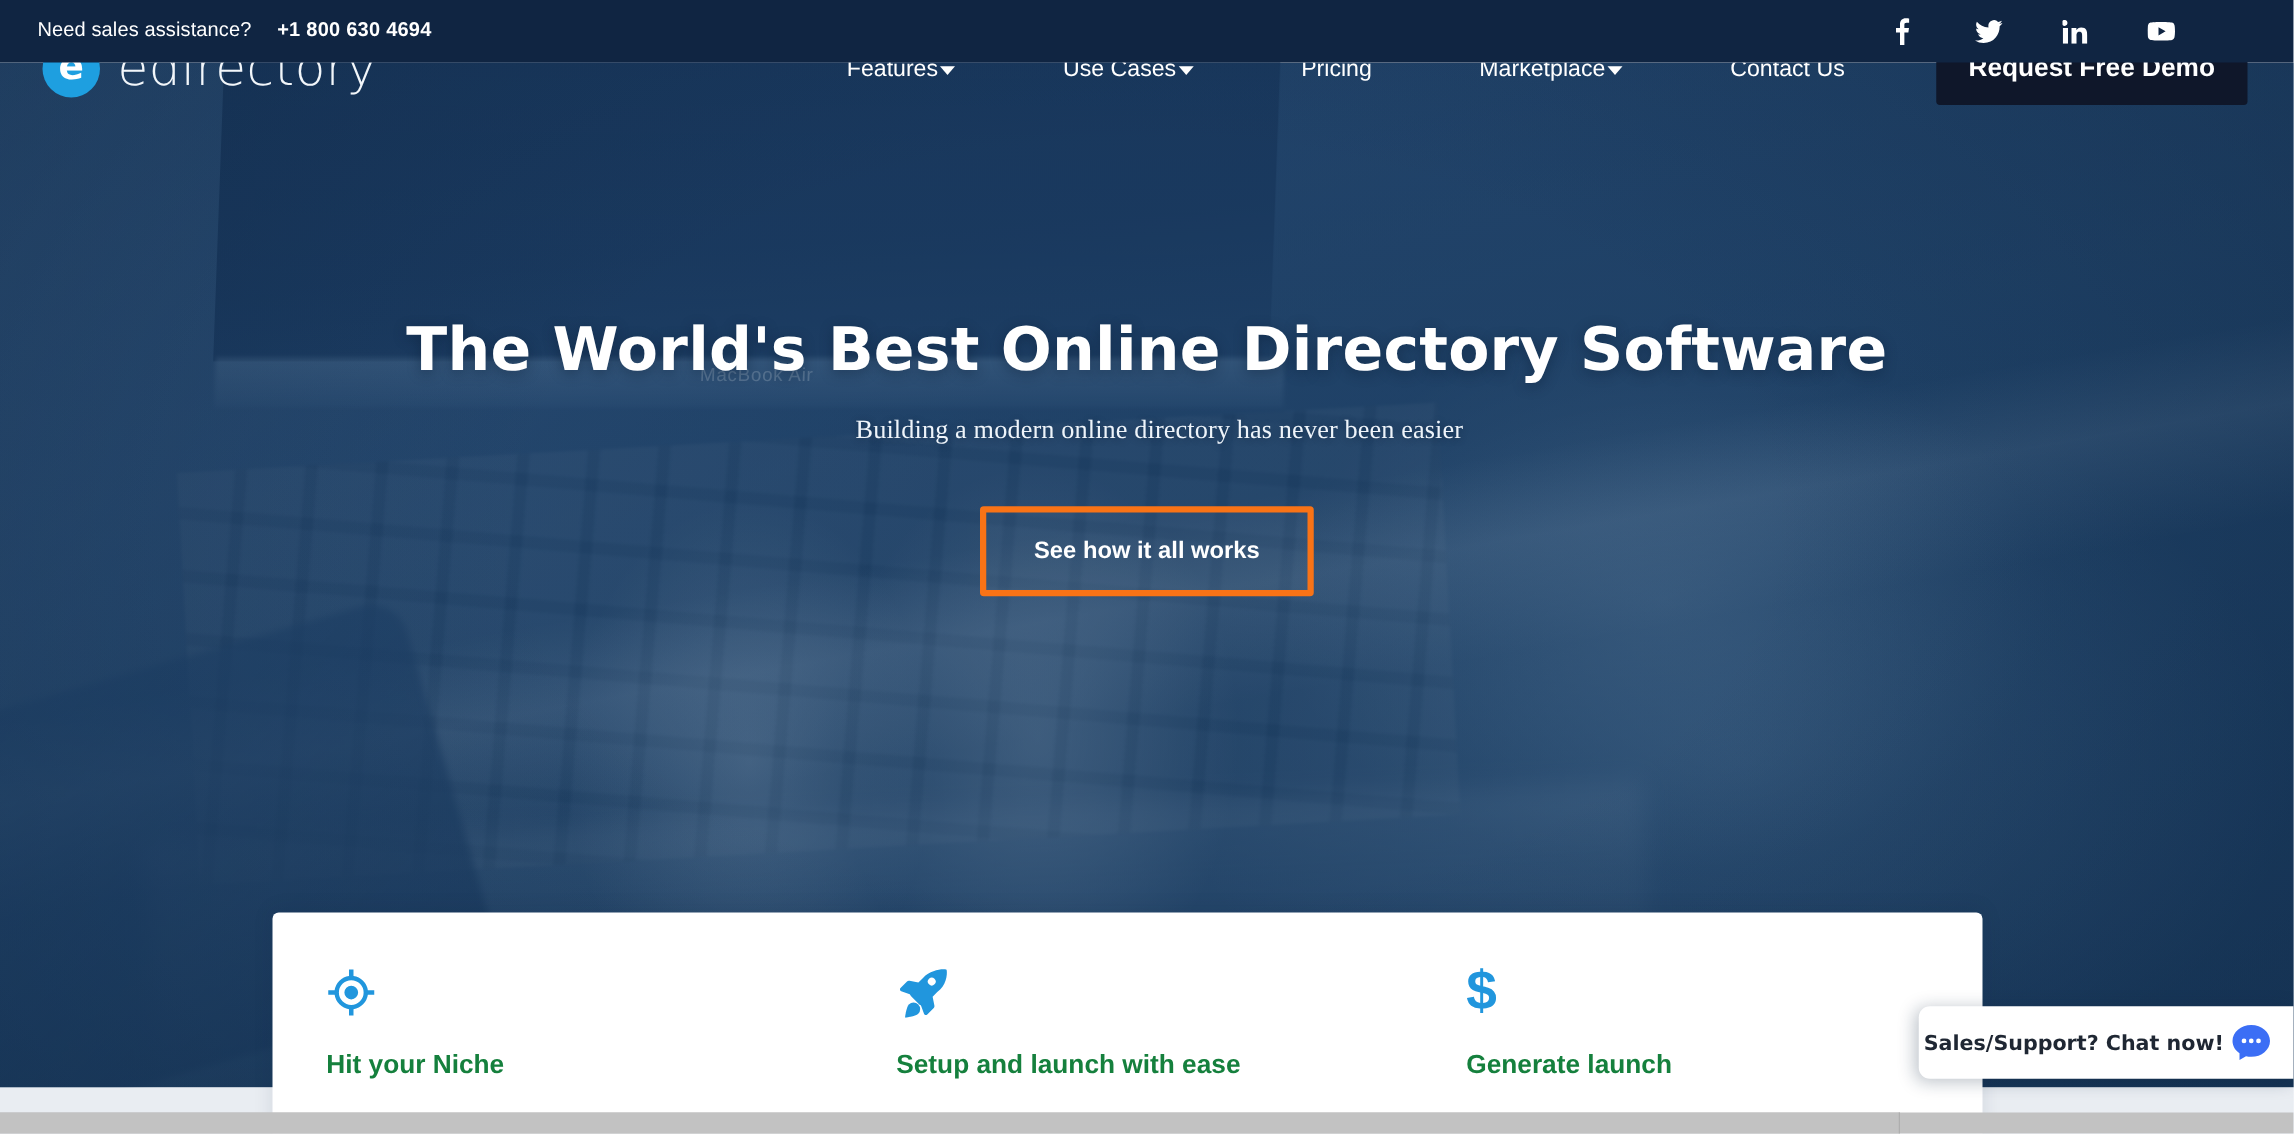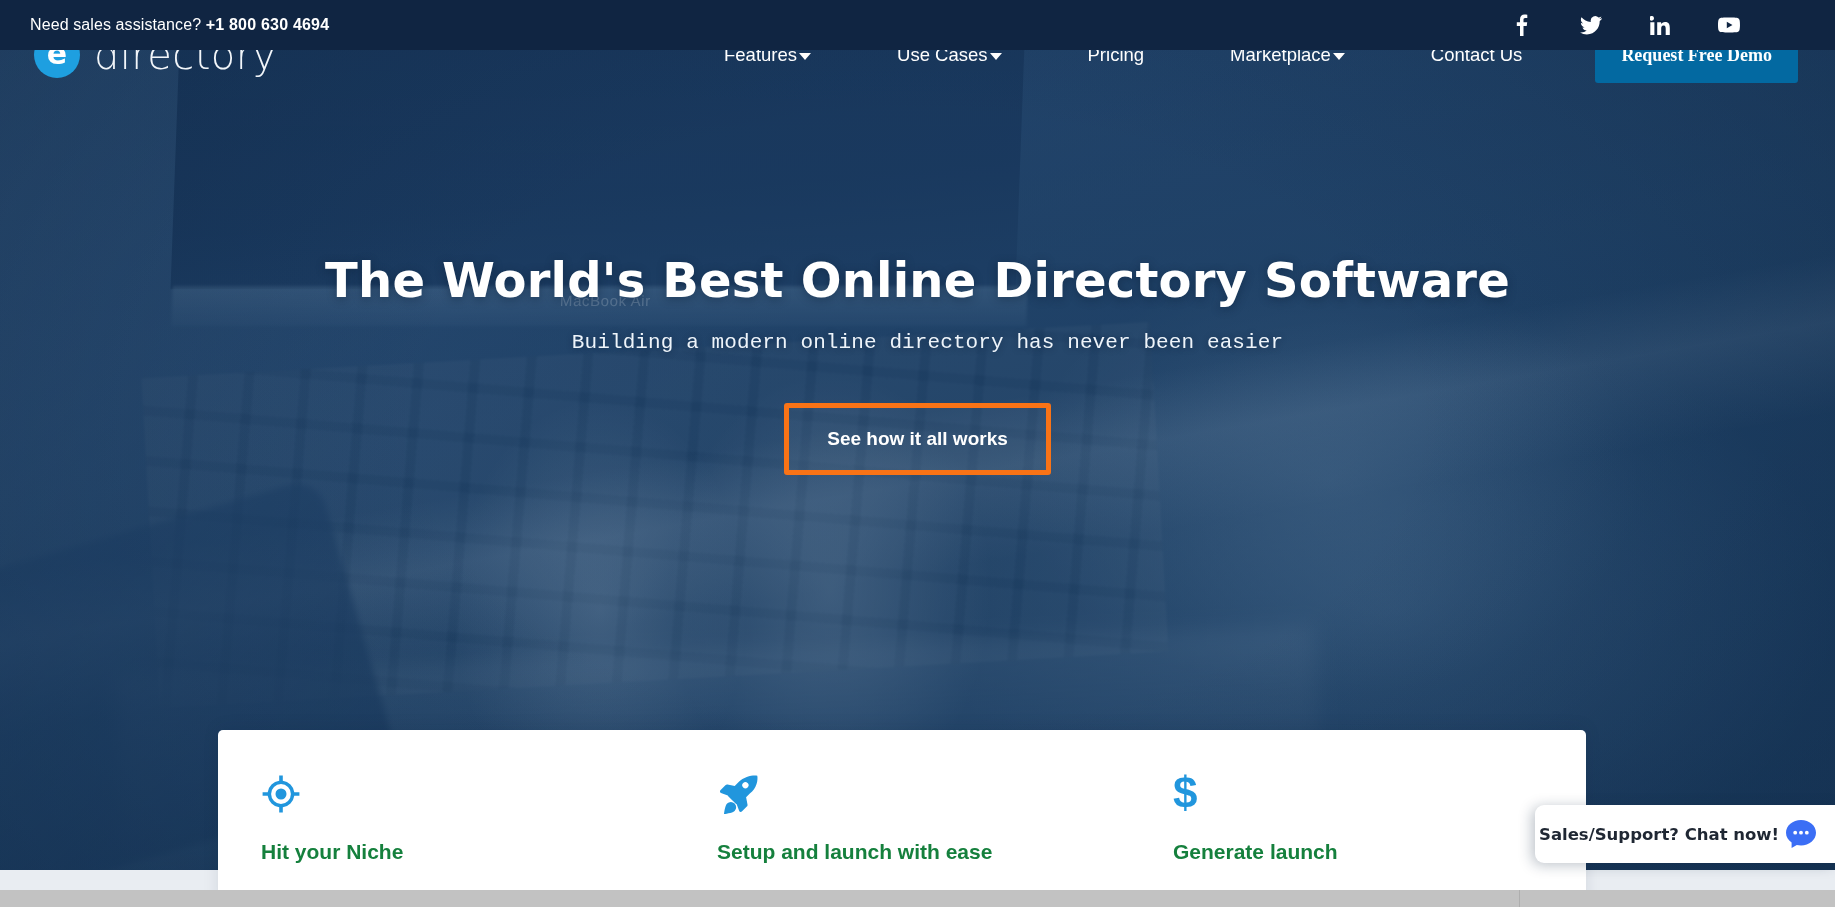--- a/index.html
+++ b/index.html
@@ -28,21 +28,21 @@
     display:flex; align-items:center;
     z-index:40;
   }
   .topbar-left {
     margin-left:30px;
     color:#ffffff;
     font-size:16px;
     letter-spacing:.1px;
     white-space:nowrap;
   }
-  .topbar-left .phone { font-weight:bold; letter-spacing:.2px; }
+  .topbar-left .phone { font-weight:bold; letter-spacing:.2px;margin-left:16px; }
   .topbar-right {
     margin-left:auto;
     margin-right:95px;
     display:flex; align-items:center;
     gap:47px;
   }
   .soc {
     color:#ffffff;
     display:inline-flex; align-items:center; justify-content:center;
     width:22px; height:22px;
@@ -191,30 +191,30 @@
   .caret {
     width:0;height:0;
     border-left:6px solid transparent;
     border-right:6px solid transparent;
     border-top:7px solid #ffffff;
     display:inline-block;
     margin-top:3px;
   }
   .demo-btn {
     margin-left:30px; margin-right:37px;
-    background:#0369a1;
-    color:#ffffff;
-    font-size:18px;
+    background:#0f172a;
+    color:#ffffff;
+    font-size:21px;
     font-weight:bold;
     padding:17px 26px;
     border:none;
     border-radius:3px;
     cursor:pointer;
     white-space:nowrap;
-    font-family:Liberation Serif, serif;
+    font-family:Liberation Sans, sans-serif;
   }
 
   
   .hero-copy {
     position:absolute;
     left:0; top:0;
     width:1835px;
     text-align:center;
     z-index:20;
   }
@@ -227,21 +227,21 @@
     text-shadow:0 2px 10px rgba(8,26,48,.40);
     font-family:"DejaVu Sans", sans-serif;
   }
   .hero-sub {
     margin-top:23px;
     color:#eef4fa;
     font-size:21px;
     font-weight:300;
     letter-spacing:.1px;
     text-shadow:0 1px 6px rgba(8,26,48,.40);
-    font-family:Liberation Mono, monospace;
+    font-family:Liberation Serif, serif;
     padding-left:20px;
   }
   .hero-cta {
     display:inline-block;
     margin-top:49px;
     padding:20px 38px;
     border:5px solid #f97316;
     border-radius:3px;
     color:#ffffff;
     font-size:19px;
@@ -382,21 +382,21 @@
     <div class="hero-phone"></div>
     <div class="hero-tint"></div>
     <div class="hero-vignette"></div>
   </div>
 
   <div class="nav">
     <div class="logo">
       <div class="logo-mark">
         <span>e</span>
       </div>
-      <div class="logo-word">directory</div>
+      <div class="logo-word">edirectory</div>
     </div>
 
     <div class="nav-links">
       <div class="nav-item">
         <span>Features</span>
         <i class="caret"></i>
       </div>
       <div class="nav-item">
         <span>Use Cases</span>
         <i class="caret"></i>

